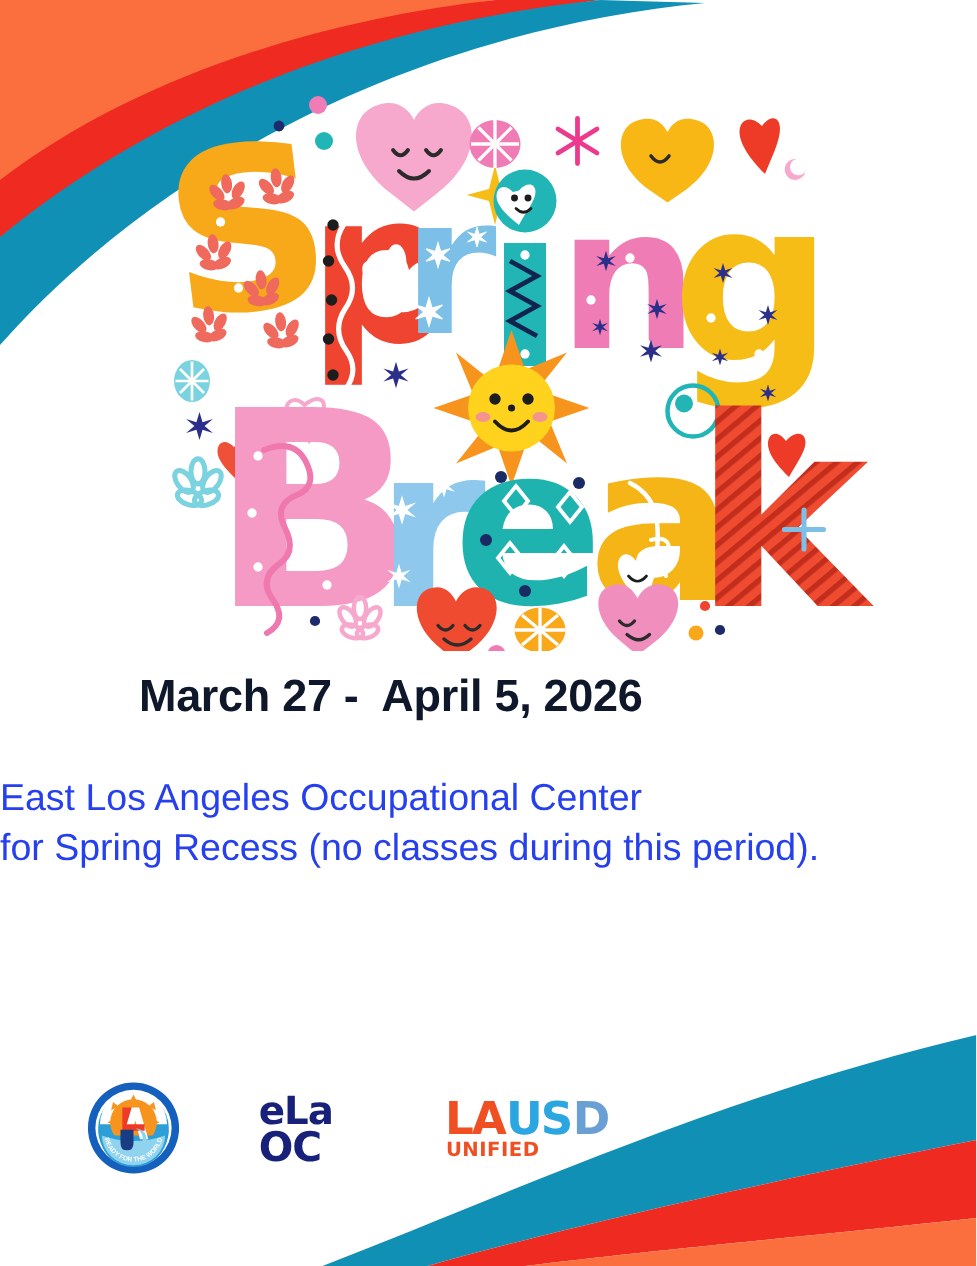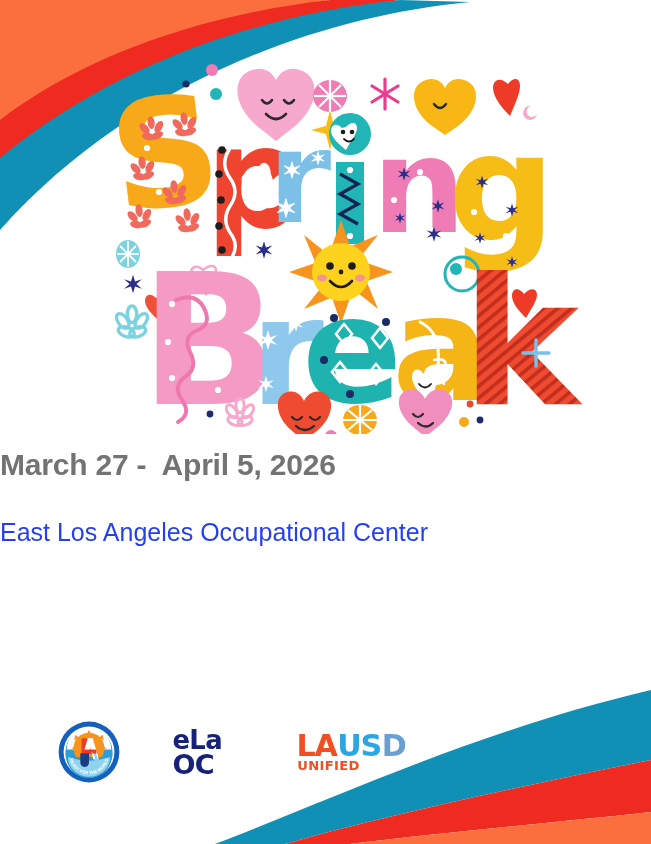--- a/index.html
+++ b/index.html
@@ -35,23 +35,24 @@
     width: 651px;
     height: 412px;
   }
 
   
   .date-line {
     position: absolute;
     left: 0;
     top: 448px;
     width: 521px;
+    text-align: center;
     font-size: 30px;
     font-weight: bold;
-    color: #737373;
+    color: #0f172a;
     letter-spacing: -0.2px;
     white-space: pre;
   }
 
   
   .body-block {
     position: absolute;
     left: 0;
     top: 516px;
     width: 651px;
@@ -403,20 +404,21 @@
         <line x1="536" y1="318" x2="536" y2="344"></line>
         <line x1="523" y1="331" x2="549" y2="331"></line>
       </g>
     </g>
   </svg>
 
   <div class="date-line">March 27 -  April 5, 2026</div>
 
   <div class="body-block">
     <span class="body-line">East Los Angeles Occupational Center</span>
+    <span class="body-line">for Spring Recess (no classes during this period).</span>
   </div>
 
   <div class="logo-row">
 
     <svg class="logo-seal" viewBox="0 0 100 100" xmlns="http://www.w3.org/2000/svg">
       <circle cx="50" cy="50" r="49" fill="#1560bd"></circle>
       <circle cx="50" cy="50" r="41" fill="#ffffff"></circle>
       <circle cx="50" cy="50" r="38" fill="#2e9ed6"></circle>
       <path d="M12,52 a38,38 0 0,0 76,0 Z" fill="#2e9ed6"></path>
       <path d="M14,46 a36,36 0 0,1 72,0 Z" fill="#ffffff"></path>

